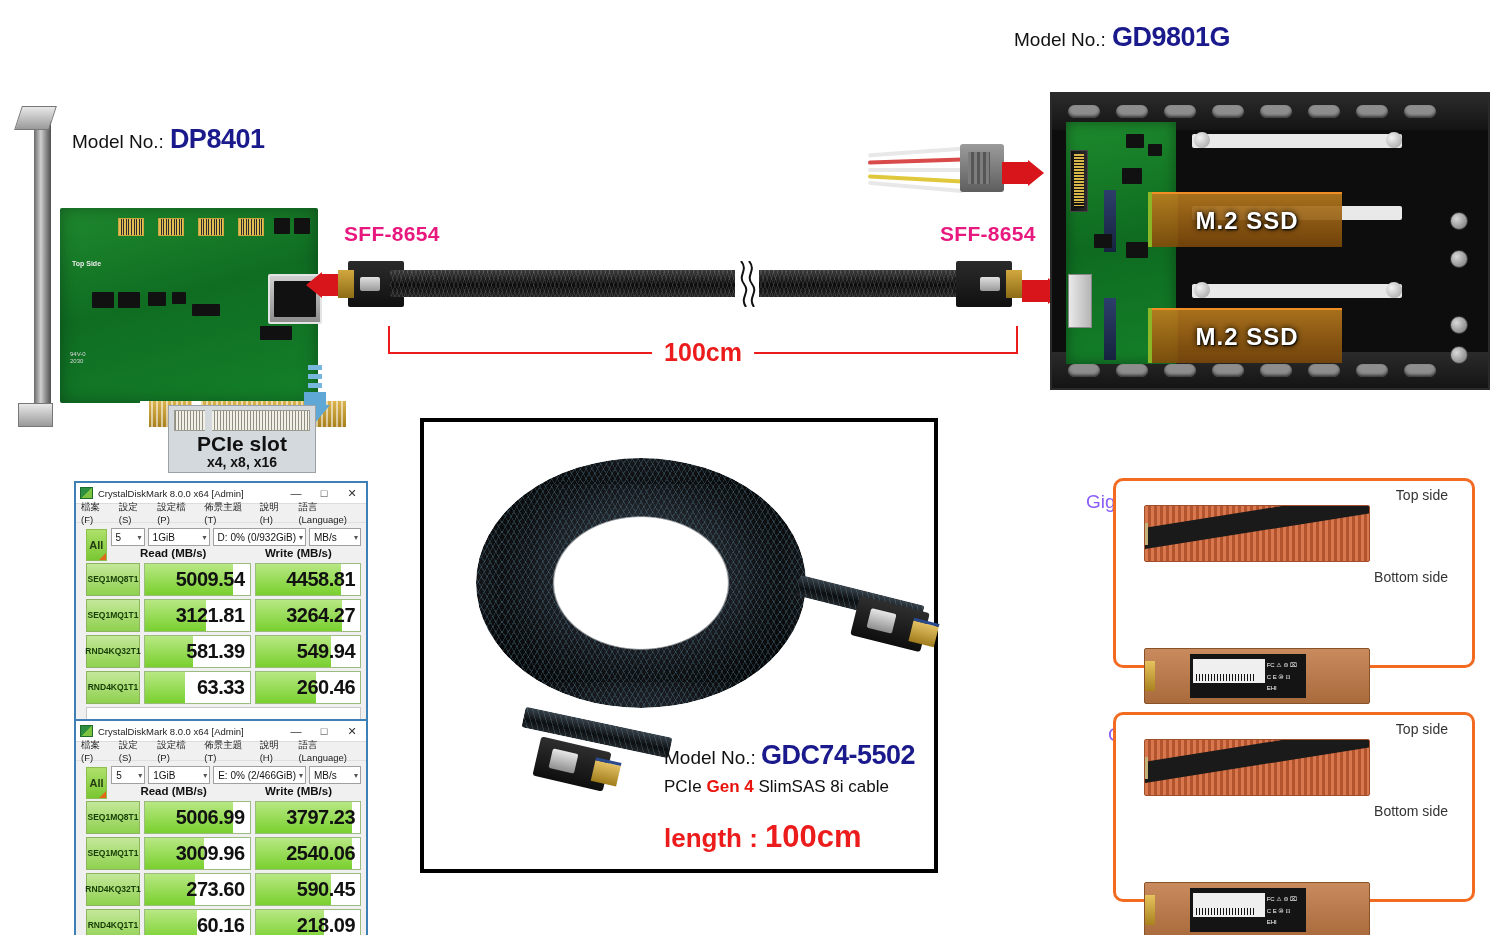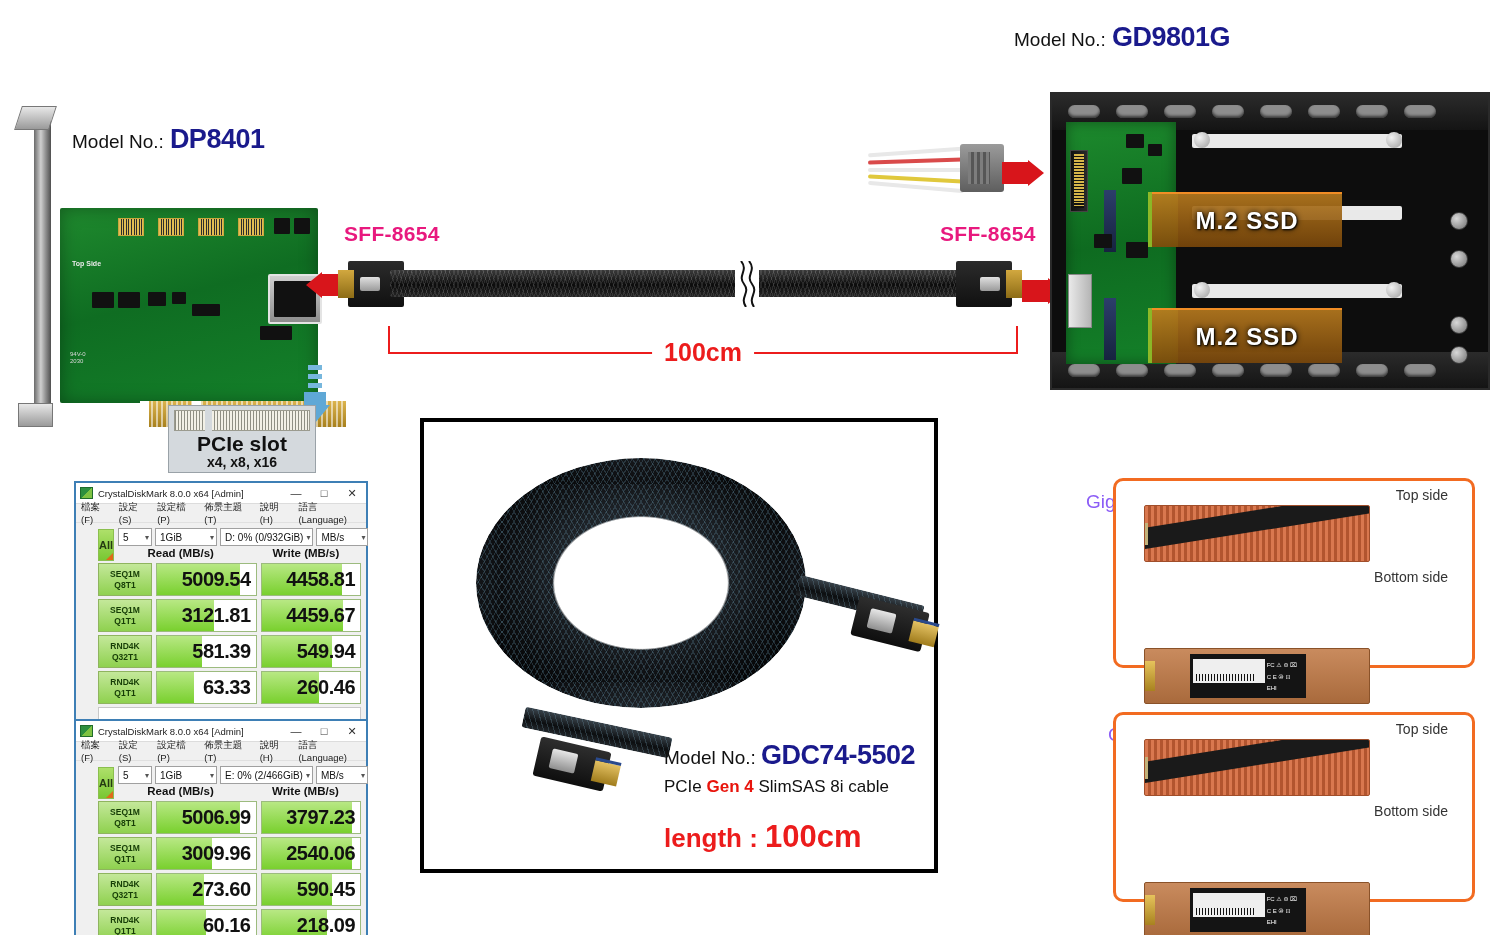--- a/index.html
+++ b/index.html
@@ -201,21 +201,21 @@
     border:1px solid #1f6b2c;
   }
   .cdm-title .tt { font-size:9.5px; color:#222; flex:1; }
   .cdm-btns { display:flex; gap:0; }
   .cdm-btns span { width:28px; text-align:center; font-size:11px; color:#333; }
   .cdm-menu {
     height:19px; display:flex; align-items:center; gap:9px;
     padding:0 5px; font-size:9.5px; color:#222; background:#f0f0f0;
     border-bottom:1px solid #e0e0e0;
   }
-  .cdm-body { padding:5px 5px 3px 22px; }
+  .cdm-body { padding:5px 5px 3px 10px; }
   .cdm-toolbar { display:flex; align-items:center; gap:4px; margin-bottom:2px; }
   .btn-all {
     width:46px; height:32px;
     background:linear-gradient(180deg,#aee06a,#79c732);
     border:1px solid #8bbf4e;
     display:flex; align-items:center; justify-content:center;
     font-size:11px; font-weight:bold; color:#243a12;
     position:relative;
   }
   .btn-all:after {
@@ -232,21 +232,21 @@
   .combo .ca { font-size:8px; color:#555; padding-left:3px; }
   .c-count { width:34px; } .c-size { width:62px; }
   .c-drive { flex:1; } .c-unit { width:52px; }
   .cdm-heads { display:flex; margin:1px 0 2px 0;align-items:center; }
   .cdm-heads .h { flex:1; text-align:center; font-size:11.5px; font-weight:bold; color:#111; }
   .cdm-row { display:flex; gap:4px; margin-bottom:3px; height:33px; }
   .row-lbl {
     width:54px; flex:0 0 54px;
     background:linear-gradient(180deg,#c4e89a,#8fd14f);
     border:1px solid #8fb45f;
-    display:flex; flex-direction:column; align-items:center; justify-content:center;
+    display:flex; flex-direction:row; align-items:center; justify-content:center;
     font-size:8.5px; font-weight:bold; color:#163d06; line-height:1.25;
   }
   .val-cell {
     flex:1; position:relative; background:#fff; border:1px solid #9cbb7e;
     display:flex; align-items:center; justify-content:flex-end;
     padding-right:5px; overflow:hidden;
   }
   .val-bar { position:absolute; left:0; top:0; bottom:0;
     background:linear-gradient(180deg,#b8e884,#79d02e); }
   .val-num { position:relative; font-size:20px; font-weight:bold; color:#111; letter-spacing:-0.5px; }
@@ -569,21 +569,21 @@
       <div class="row-lbl">
         <span>SEQ1M</span>
         <span>Q1T1</span>
       </div>
       <div class="val-cell">
           <span class="val-bar" style="width: 58%;"></span>
           <span class="val-num">3121.81</span>
         </div>
       <div class="val-cell">
           <span class="val-bar" style="width: 83%;"></span>
-          <span class="val-num">4459.67</span>
+          <span class="val-num">3264.27</span>
         </div>
     </div>
     <div class="cdm-row">
       <div class="row-lbl">
         <span>RND4K</span>
         <span>Q32T1</span>
       </div>
       <div class="val-cell">
           <span class="val-bar" style="width: 46%;"></span>
           <span class="val-num">581.39</span>

